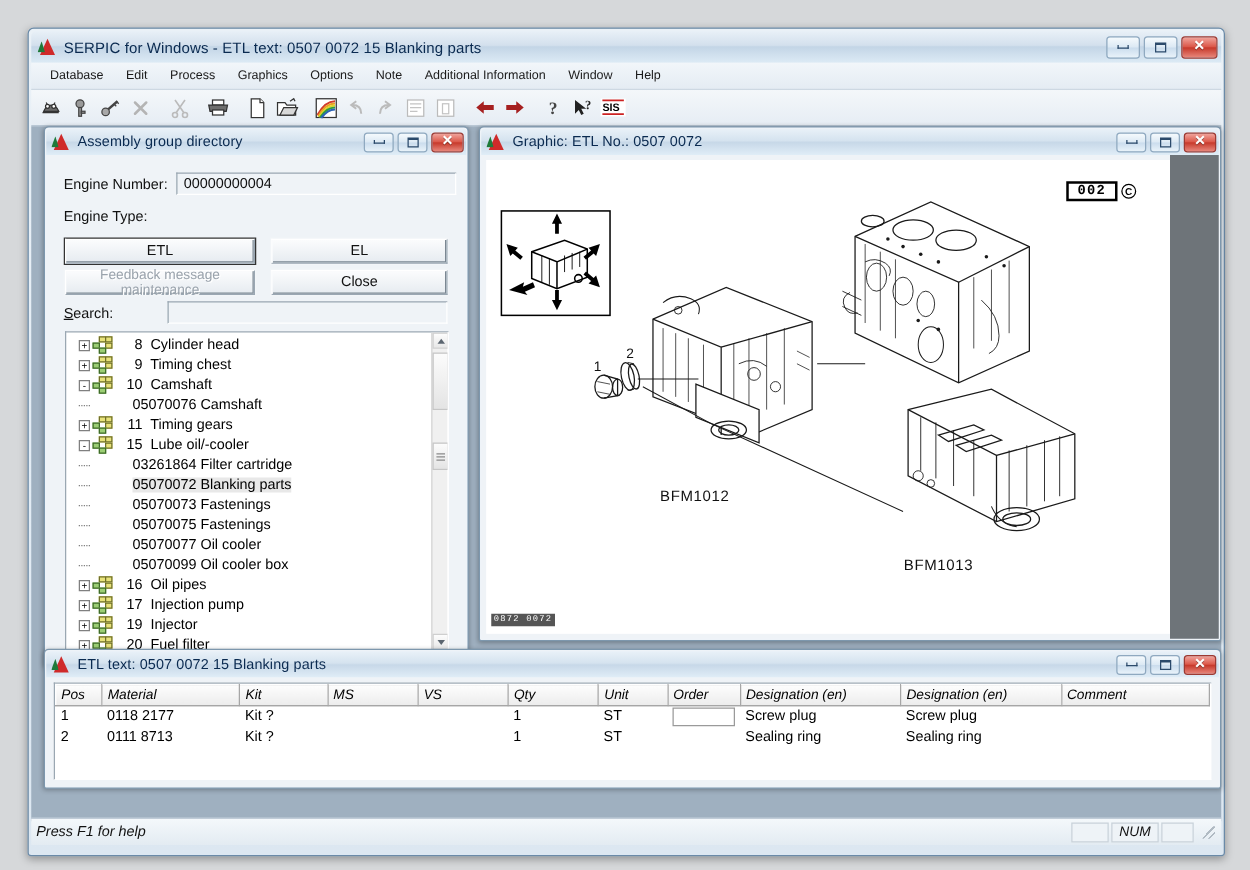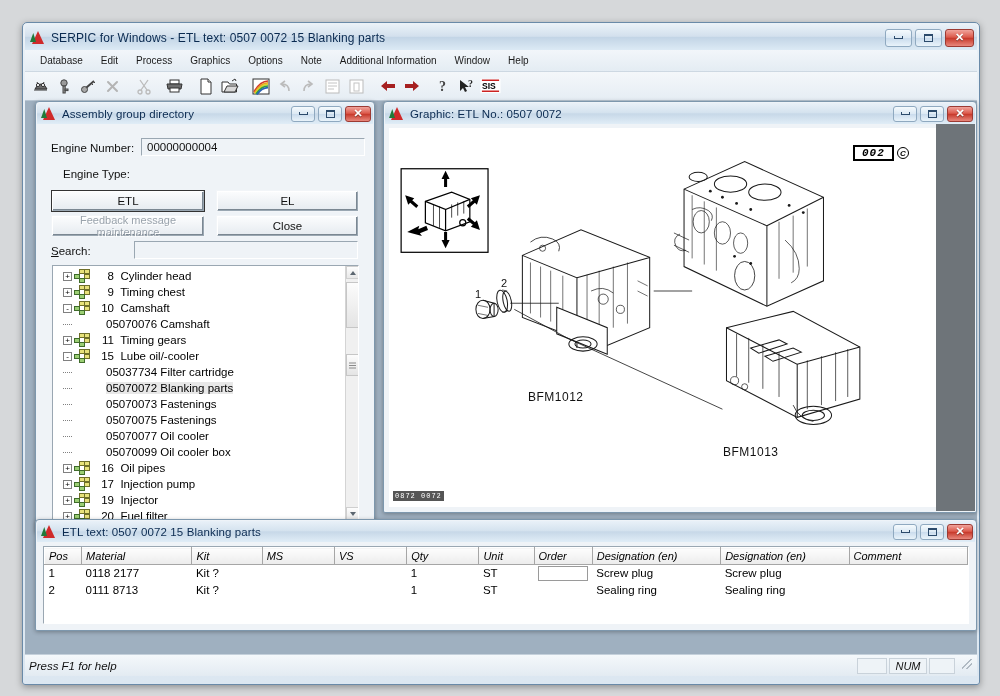--- a/index.html
+++ b/index.html
@@ -477,21 +477,21 @@
           <span class="wbtn close" style="width:26px;height:16px">
               <span class="g-close">✕</span>
             </span>
         </span>
       </div>
       <div class="child-body">
 
         <div class="field-label" style="position:absolute;left:14px;top:18px;">Engine Number:</div>
         <div class="sunkfield" style="position:absolute;left:104px;top:14px;width:224px;height:18px;">00000000004</div>
 
-        <div class="field-label" style="position:absolute;left:26px;top:44px;">Engine Type:</div>
+        <div class="field-label" style="position:absolute;left:14px;top:44px;">Engine Type:</div>
 
         <div class="wbutton default" style="position:absolute;left:15px;top:67px;width:152px;height:20px;">ETL</div>
         <div class="wbutton" style="position:absolute;left:180px;top:67px;width:141px;height:20px;">EL</div>
 
         <div class="wbutton disabled" style="position:absolute;left:15px;top:92px;width:152px;height:20px;font-size:11px;">Feedback message maintenance</div>
         <div class="wbutton" style="position:absolute;left:180px;top:92px;width:141px;height:20px;">Close</div>
 
         <div class="field-label" style="position:absolute;left:14px;top:121px;"><u>S</u><span>earch:</span></div>
         <div class="sunkfield" style="position:absolute;left:97px;top:117px;width:224px;height:18px;"></div>
 
@@ -551,21 +551,21 @@
                   <i style="left: 5px; top: 0px;"></i>
                   <i class="g" style="left: 0px; top: 5px;"></i>
                   <i style="left: 10px; top: 5px;"></i>
                   <i class="g" style="left: 5px; top: 9px;"></i>
                   <i style="left: 10px; top: 0px;"></i>
                 </span>
                 <span class="tlabel"><span class="tnum">15</span>&nbsp; Lube oil/-cooler</span>
               </div>
               <div class="trow">
                 <span class="tdash"></span>
-                <span class="tlabel leaf">05037734  Filter cartridge</span>
+                <span class="tlabel leaf">03261864  Filter cartridge</span>
               </div>
               <div class="trow selected">
                 <span class="tdash"></span>
                 <span class="tlabel leaf">05070072  Blanking parts</span>
               </div>
               <div class="trow">
                 <span class="tdash"></span>
                 <span class="tlabel leaf">05070073  Fastenings</span>
               </div>
               <div class="trow">
@@ -773,21 +773,21 @@
               <circle cx="352" cy="254" r="3" stroke-width=".7"></circle>
             </g>
           </svg>
 
           
           <span class="gfx-num" style="left:86px;top:160px;">1</span>
           <span class="gfx-num" style="left:112px;top:149px;">2</span>
           <span class="gfx-label" style="left:139px;top:262px;">BFM1012</span>
           <span class="gfx-label" style="left:334px;top:317px;">BFM1013</span>
 
-          <div class="badge002" style="left:464px;top:17px;font-style:italic;">
+          <div class="badge002" style="left:464px;top:17px;">
             <span class="bx">002</span>
             <span class="cc">C</span>
           </div>
 
           <span class="corner-tag">0872 0072</span>
         </div>
         <div class="gfx-gutter"></div>
       </div>
     </div>
 
@@ -870,21 +870,21 @@
               </tbody>
           </table>
         </div>
       </div>
     </div>
 
   </div>
 
   <div class="statusbar">
     <span>Press F1 for help</span>
-    <span style="margin-left:auto;display:flex;gap:2px;align-items:flex-start;">
+    <span style="margin-left:auto;display:flex;gap:2px;align-items:center;">
       <span class="sb-pane" style="width:30px;"></span>
       <span class="sb-pane" style="width:38px;">NUM</span>
       <span class="sb-pane" style="width:26px;"></span>
       <span class="sb-grip"></span>
     </span>
   </div>
 
 </div>
 
 </body></html>

